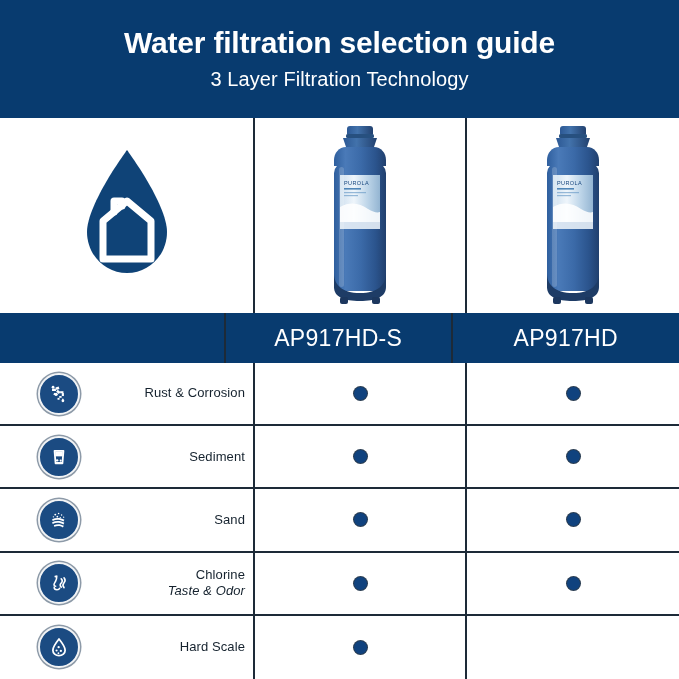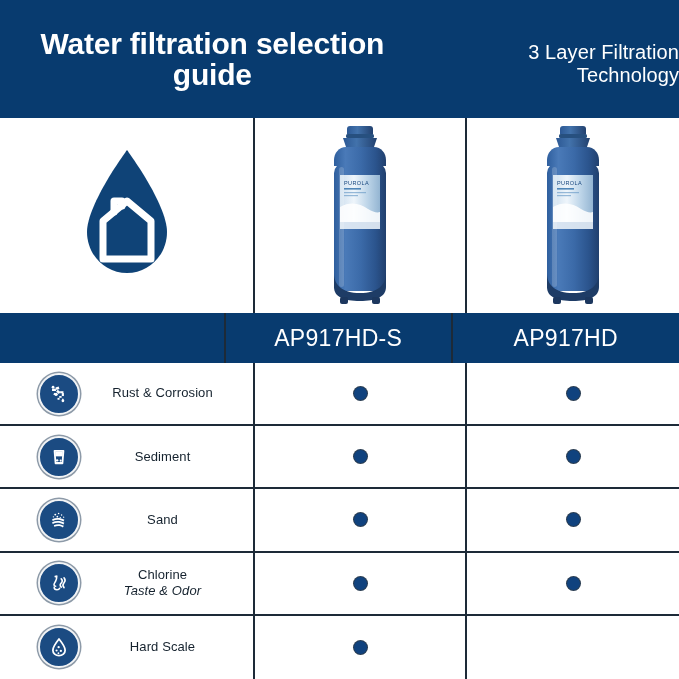--- a/index.html
+++ b/index.html
@@ -8,21 +8,21 @@
     font-family:"Liberation Sans", sans-serif;
     background:#ffffff;
     -webkit-font-smoothing:antialiased;
   }
   .page{position:relative;width:679px;height:679px;box-sizing:border-box;}
 
   
   .header{
     position:absolute;left:0;top:0;width:679px;height:118px;
     background:#083b6f;
-    display:flex;flex-direction:row;align-items:center;justify-content:center;
+    display:flex;flex-direction:column;align-items:center;justify-content:center;
     box-sizing:border-box;
   }
   .header-title{
     color:#ffffff;font-size:30px;font-weight:bold;letter-spacing:-0.2px;
     line-height:1.05;margin:0;padding:0;text-align:center;
   }
   .header-sub{
     color:#ffffff;font-size:20px;font-weight:normal;letter-spacing:0.1px;
     margin:10px 0 0 0;padding:0;text-align:right;
   }
@@ -82,21 +82,21 @@
     width:42px;height:42px;margin-left:38px;flex:0 0 auto;
     border-radius:50%;
     background:#1b4b82;
     border:2px solid #f2f4f6;
     box-shadow:0 0 0 1.5px #8d9aa8;
     display:flex;align-items:center;justify-content:center;
     box-sizing:border-box;
   }
   .icon-badge svg{display:block;}
   .flabel{
-    flex:1 1 auto;text-align:center;
+    flex:1 1 auto;text-align:right;
     color:#15222e;font-size:13px;line-height:1.25;
     padding:0 8px 0 0;letter-spacing:0.1px;
   }
   .flabel .l2{display:block;font-style:italic;}
   .fcell-dot{
     width:212px;height:100%;
     display:flex;align-items:center;justify-content:center;
     box-sizing:border-box;border-right:2px solid #1d2a38;
   }
   .fcell-dot.last{border-right:none;}

